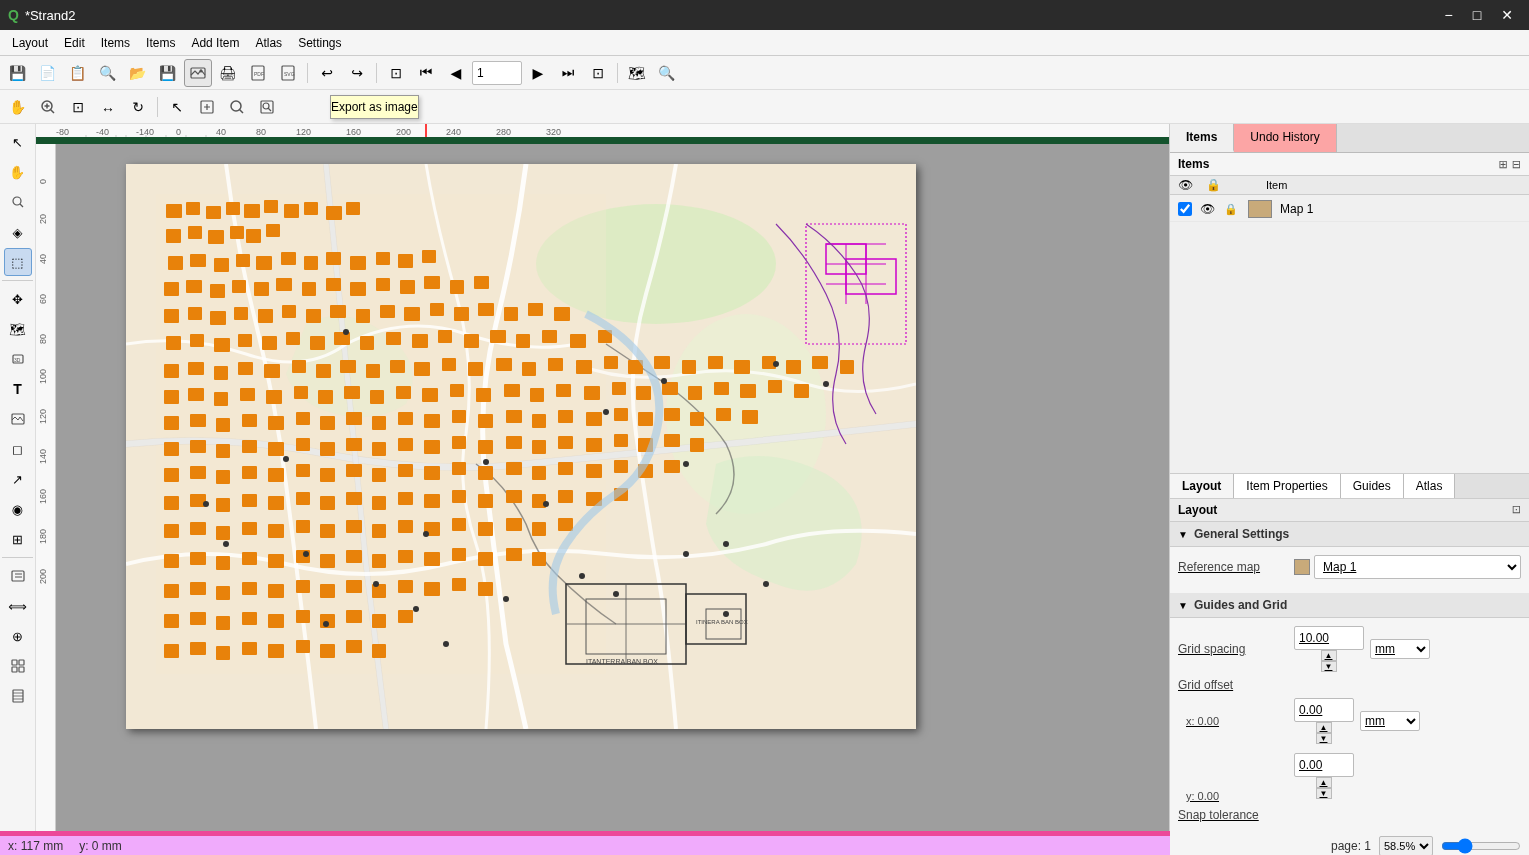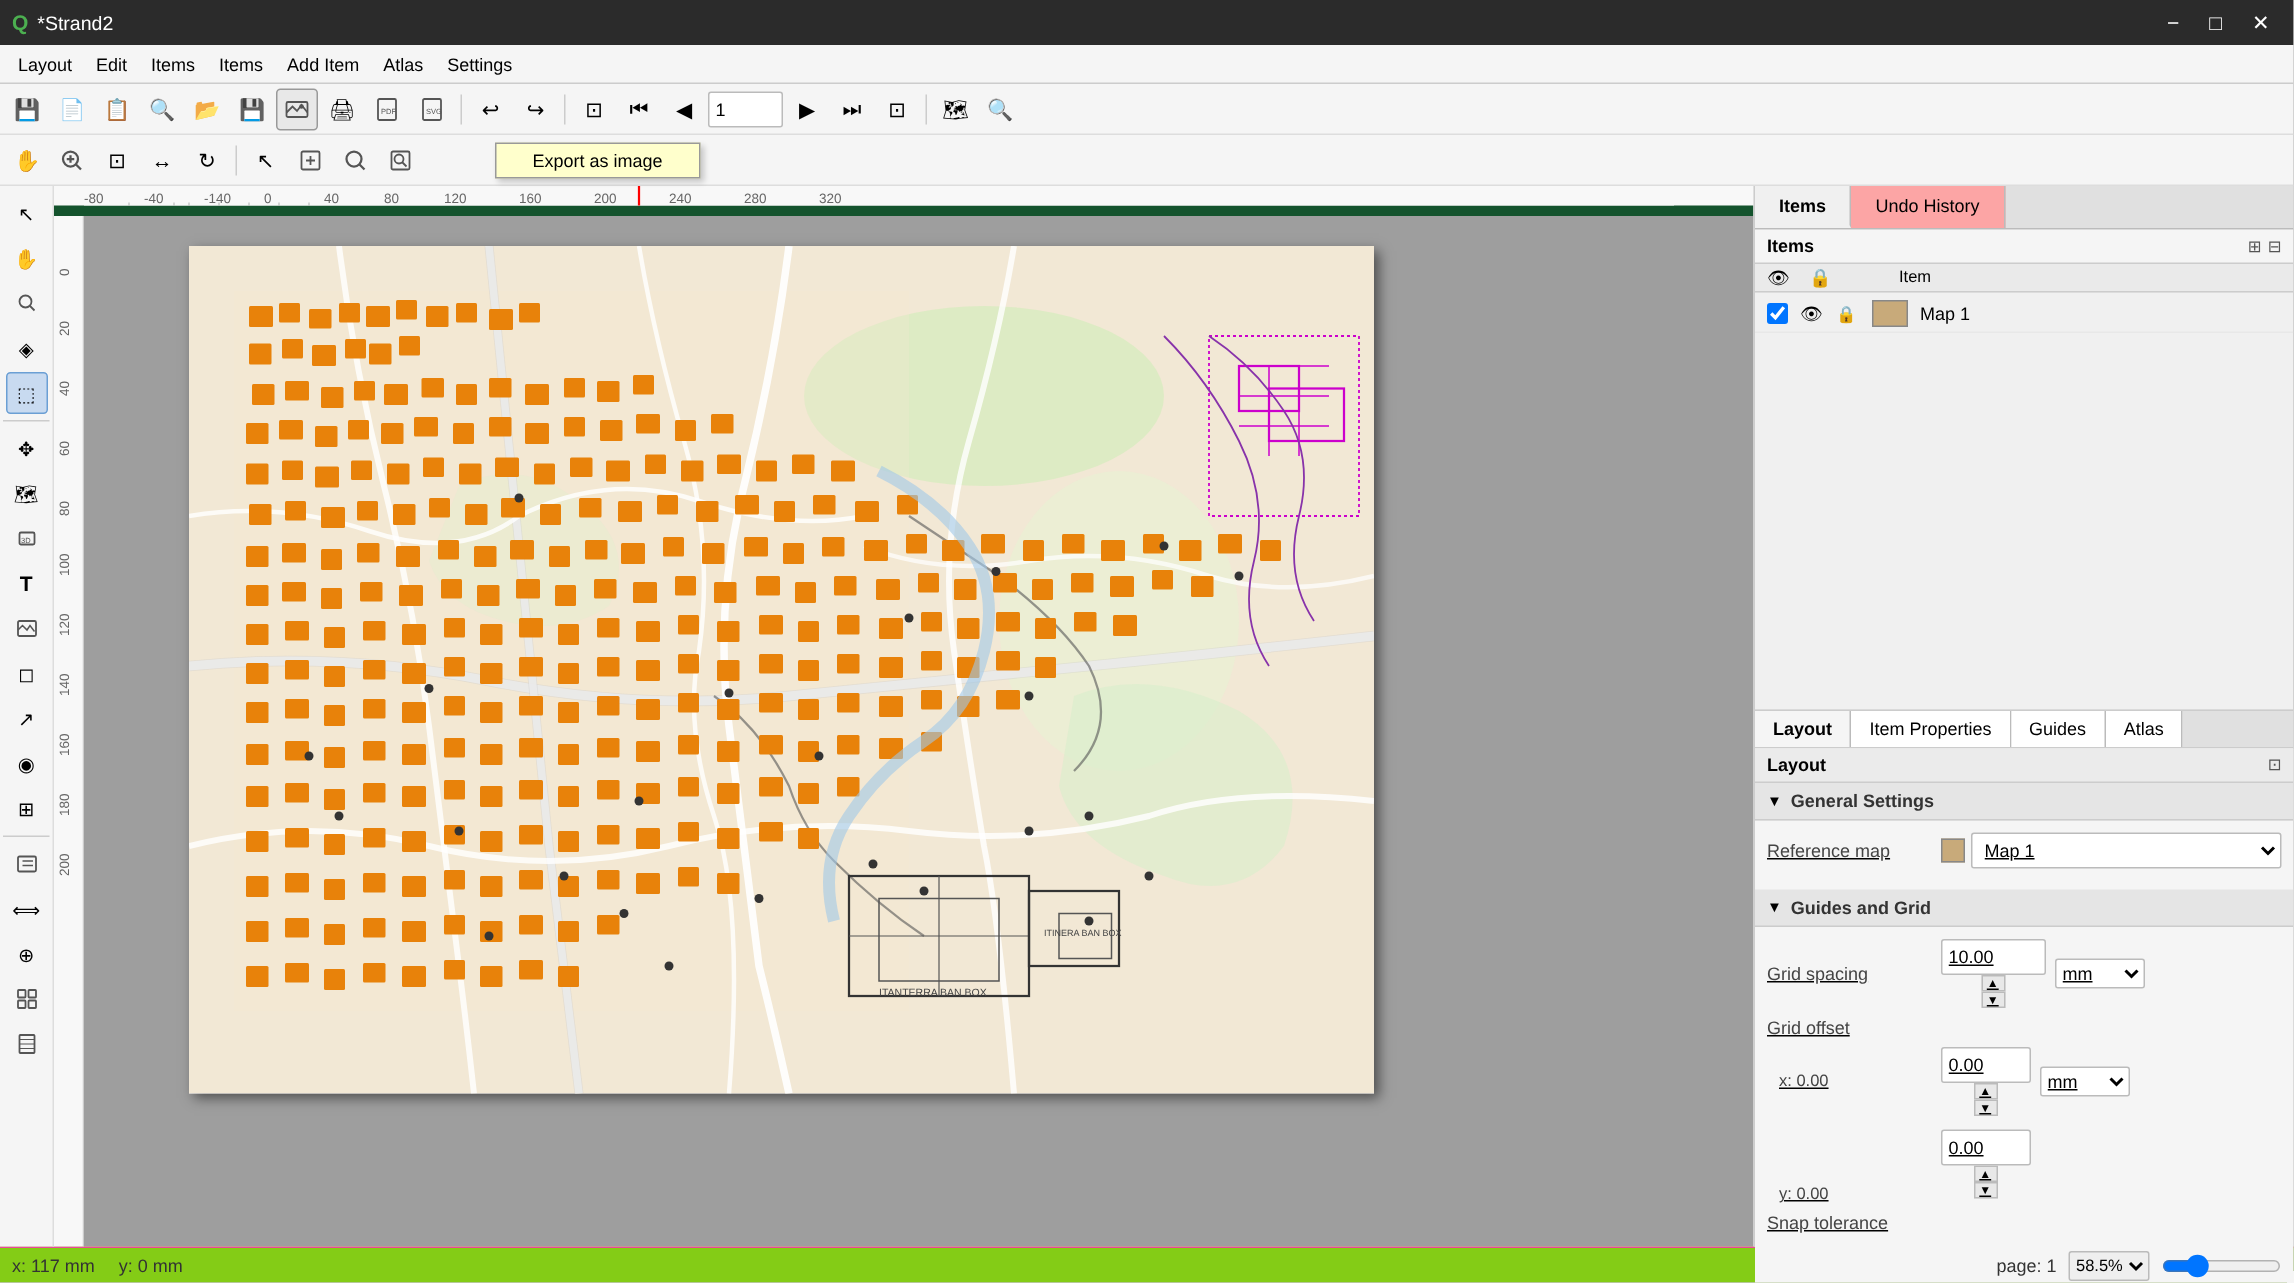--- a/index.html
+++ b/index.html
@@ -65,21 +65,21 @@
       font-size: 12px;
       padding: 0 4px;
       cursor: pointer;
     }
 
     
     .tooltip-box {
       position: absolute;
       background: #ffffcc;
       border: 1px solid #999;
-      padding: 4px 24px;
+      padding: 4px 0;
       font-size: 12px;
       z-index: 100;
       top: 95px;
       left: 330px;
       white-space: nowrap;
       box-shadow: 2px 2px 4px rgba(0,0,0,0.2);
     }
 
     
     #main-layout {
@@ -317,22 +317,22 @@
       padding: 4px 8px;
       font-weight: bold;
       font-size: 12px;
       border-bottom: 1px solid #ccc;
       background: #ebebeb;
     }
 
     
     #statusbar {
       height: 24px;
-      background: #84cc16;
-      border-top: 1px solid #ec4899;
+      background: #f0abfc;
+      border-top: 5px solid #ec4899;
       display: flex;
       align-items: center;
       padding: 0 8px;
       font-size: 12px;
       gap: 16px;
       color: #333;
     }
     #statusbar-right {
       margin-left: auto;
       display: flex;

